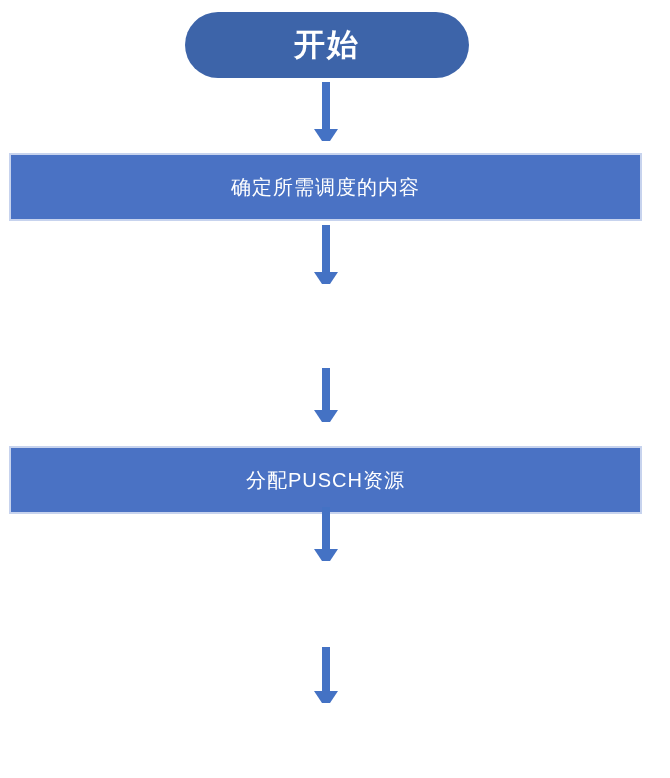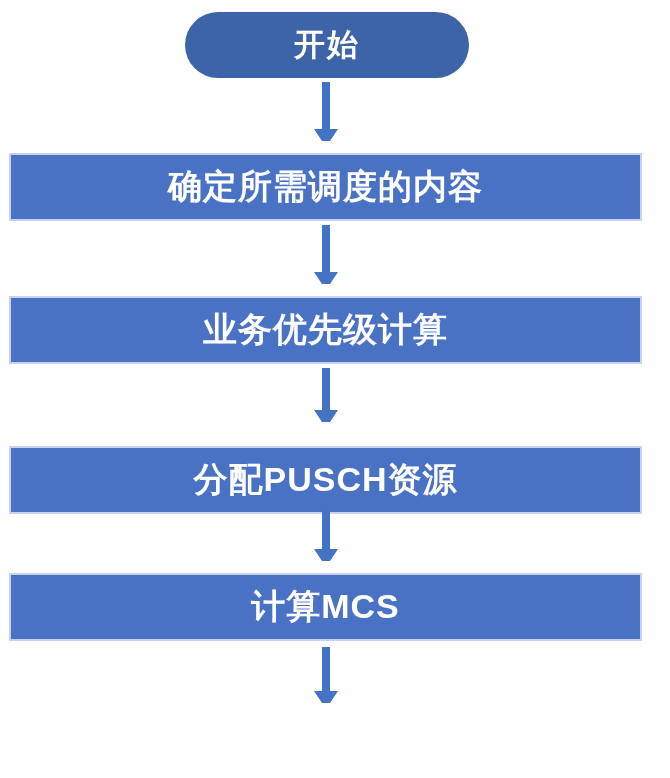--- a/index.html
+++ b/index.html
@@ -46,22 +46,22 @@
     width:633px;
     height:68px;
     background:var(--step-fill);
     border:2px solid var(--step-border);
     display:flex;
     align-items:center;
     justify-content:center;
   }
   .step-node .label{
     color:var(--text);
-    font-size:34px;
-    font-weight:bold;
+    font-size:20px;
+    font-weight:normal;
     letter-spacing:1px;
   }
   .step-1{top:145px;}
   .step-2{top:288px;}
   .step-3{top:438px;}
   .step-4{top:565px;}
   .step-5{top:707px;}
   .flow-arrow{
     position:absolute;
     left:318px;
@@ -103,41 +103,35 @@
 
   <div class="step-node step-1">
     <span class="label">确定所需调度的内容</span>
   </div>
 
   <div class="flow-arrow arrow-2">
     <div class="arrow-line"></div>
     <div class="arrow-head"></div>
   </div>
 
-  <div class="step-node step-2">
-    <span class="label">业务优先级计算</span>
-  </div>
 
   <div class="flow-arrow arrow-3">
     <div class="arrow-line"></div>
     <div class="arrow-head"></div>
   </div>
 
   <div class="step-node step-3">
     <span class="label">分配PUSCH资源</span>
   </div>
 
   <div class="flow-arrow arrow-4">
     <div class="arrow-line"></div>
     <div class="arrow-head"></div>
   </div>
 
-  <div class="step-node step-4">
-    <span class="label">计算MCS</span>
-  </div>
 
   <div class="flow-arrow arrow-5">
     <div class="arrow-line"></div>
     <div class="arrow-head"></div>
   </div>
 
 
 </div>
 
 </body></html>

